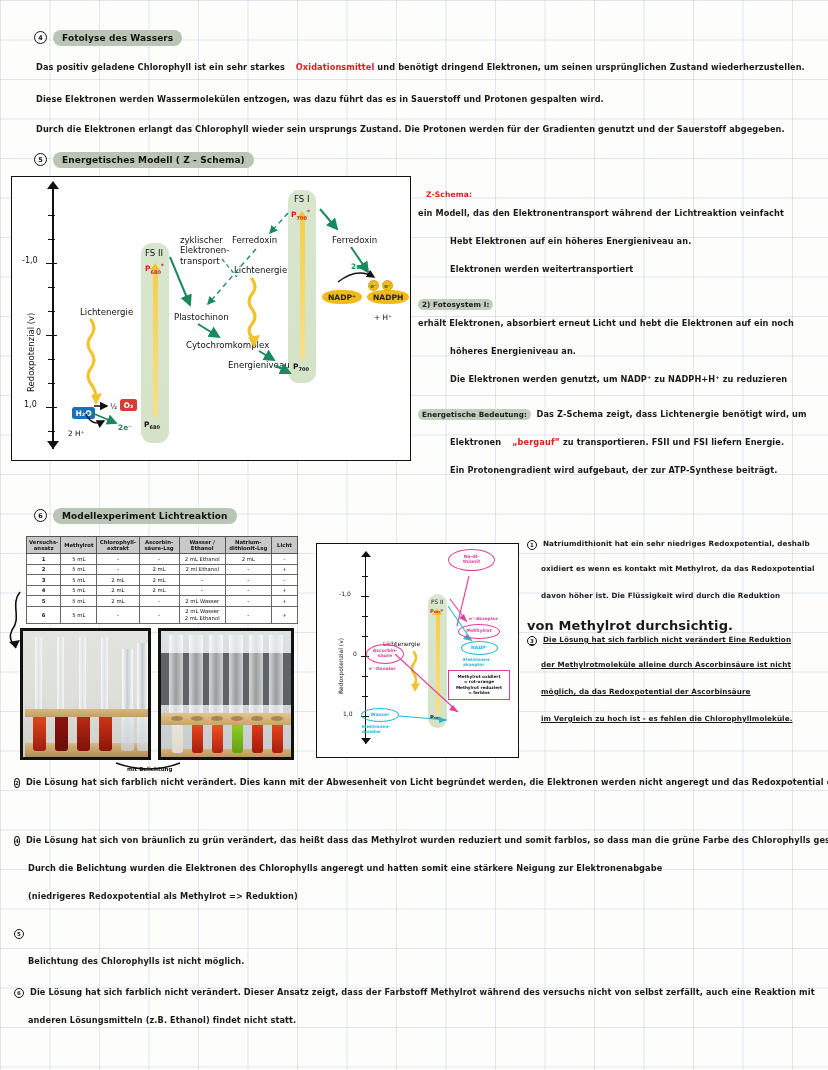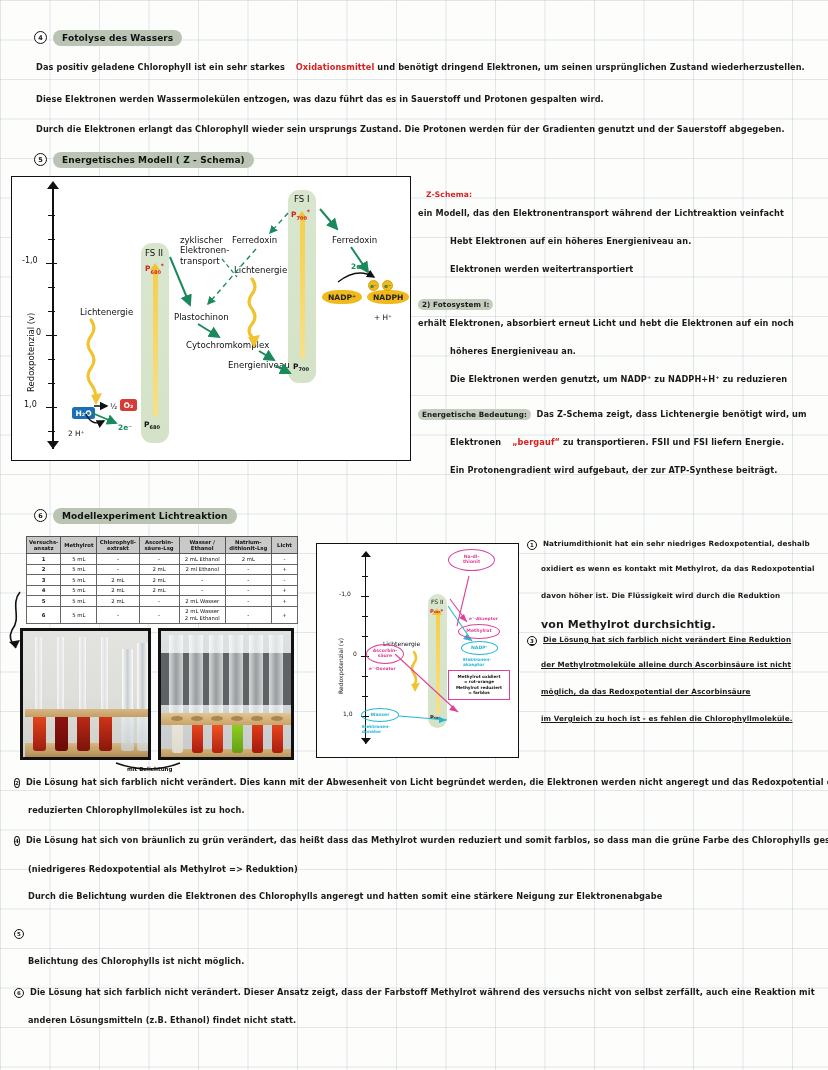--- a/index.html
+++ b/index.html
@@ -522,48 +522,47 @@
   </div>
 </div>
 
 <div class="layer hand" style="left:527px; top:540px; width:296px;">
   <div class="para-row">
     <span class="num-circ">1</span>
     <span class="hand-body" style="white-space:normal; font-size:7.2px;">Natriumdithionit hat ein sehr niedriges Redoxpotential, deshalb</span>
   </div>
   <div class="hand-body" style="margin-top:15px; margin-left:14px; font-size:7.2px;">oxidiert es wenn es kontakt mit Methylrot, da das Redoxpotential</div>
   <div class="hand-body" style="margin-top:19px; margin-left:14px; font-size:7.2px;">davon höher ist. Die Flüssigkeit wird durch die Reduktion</div>
-  <div class="hand-body" style="margin-top:19px; margin-left:14px; font-size:11px;">von Methylrot durchsichtig.</div>
+  <div class="hand-body" style="margin-top:19px; font-size:13px;">von Methylrot durchsichtig.</div>
 </div>
 
 <div class="layer hand" style="left:527px; top:636px; width:296px;text-decoration:underline;">
   <div class="para-row">
     <span class="num-circ">3</span>
     <span class="hand-body" style="white-space:normal; font-size:7.2px;">Die Lösung hat sich farblich nicht verändert Eine Reduktion</span>
   </div>
   <div class="hand-body" style="margin-top:15px; margin-left:14px; font-size:7.2px;">der Methylrotmoleküle alleine durch Ascorbinsäure ist nicht</div>
   <div class="hand-body" style="margin-top:19px; margin-left:14px; font-size:7.2px;">möglich, da das Redoxpotential der Ascorbinsäure</div>
   <div class="hand-body" style="margin-top:19px; margin-left:14px; font-size:7.2px;">im Vergleich zu hoch ist - es fehlen die Chlorophyllmoleküle.</div>
 </div>
 
 <div class="layer hand" style="left:14px; top:778px; width:805px;">
   <div class="para-row">
     <span class="num-circ">2</span>
     <span class="hand-body">Die Lösung hat sich farblich nicht verändert. Dies kann mit der Abwesenheit von Licht begründet werden, die Elektronen werden nicht angeregt und  das Redoxpotential der</span>
   </div>
-  <div class="hand-body" style="margin-top:18px; margin-left:14px;">reduzierten Chlorophyllmoleküles ist zu hoch.</div>
 </div>
 
 <div class="layer hand" style="left:14px; top:836px; width:805px;">
   <div class="para-row">
     <span class="num-circ">4</span>
     <span class="hand-body">Die Lösung hat sich von bräunlich zu grün verändert, das heißt dass das Methylrot wurden reduziert und somit farblos, so dass man die grüne Farbe des Chlorophylls gesehen hat.</span>
   </div>
+  <div class="hand-body" style="margin-top:18px; margin-left:14px;">Durch die Belichtung wurden die  Elektronen des Chlorophylls angeregt und hatten somit eine stärkere Neigung zur Elektronenabgabe</div>
   <div class="hand-body" style="margin-top:19px; margin-left:14px;">(niedrigeres Redoxpotential  als  Methylrot =&gt; Reduktion)</div>
-  <div class="hand-body" style="margin-top:18px; margin-left:14px;">Durch die Belichtung wurden die  Elektronen des Chlorophylls angeregt und hatten somit eine stärkere Neigung zur Elektronenabgabe</div>
 </div>
 
 <div class="layer hand" style="left:14px; top:929px; width:805px;">
   <div class="para-row">
     <span class="num-circ">5</span>
   </div>
   <div class="hand-body" style="margin-top:18px; margin-left:14px;">Belichtung des Chlorophylls ist nicht möglich.</div>
 </div>
 
 <div class="layer hand" style="left:14px; top:988px; width:805px;">

